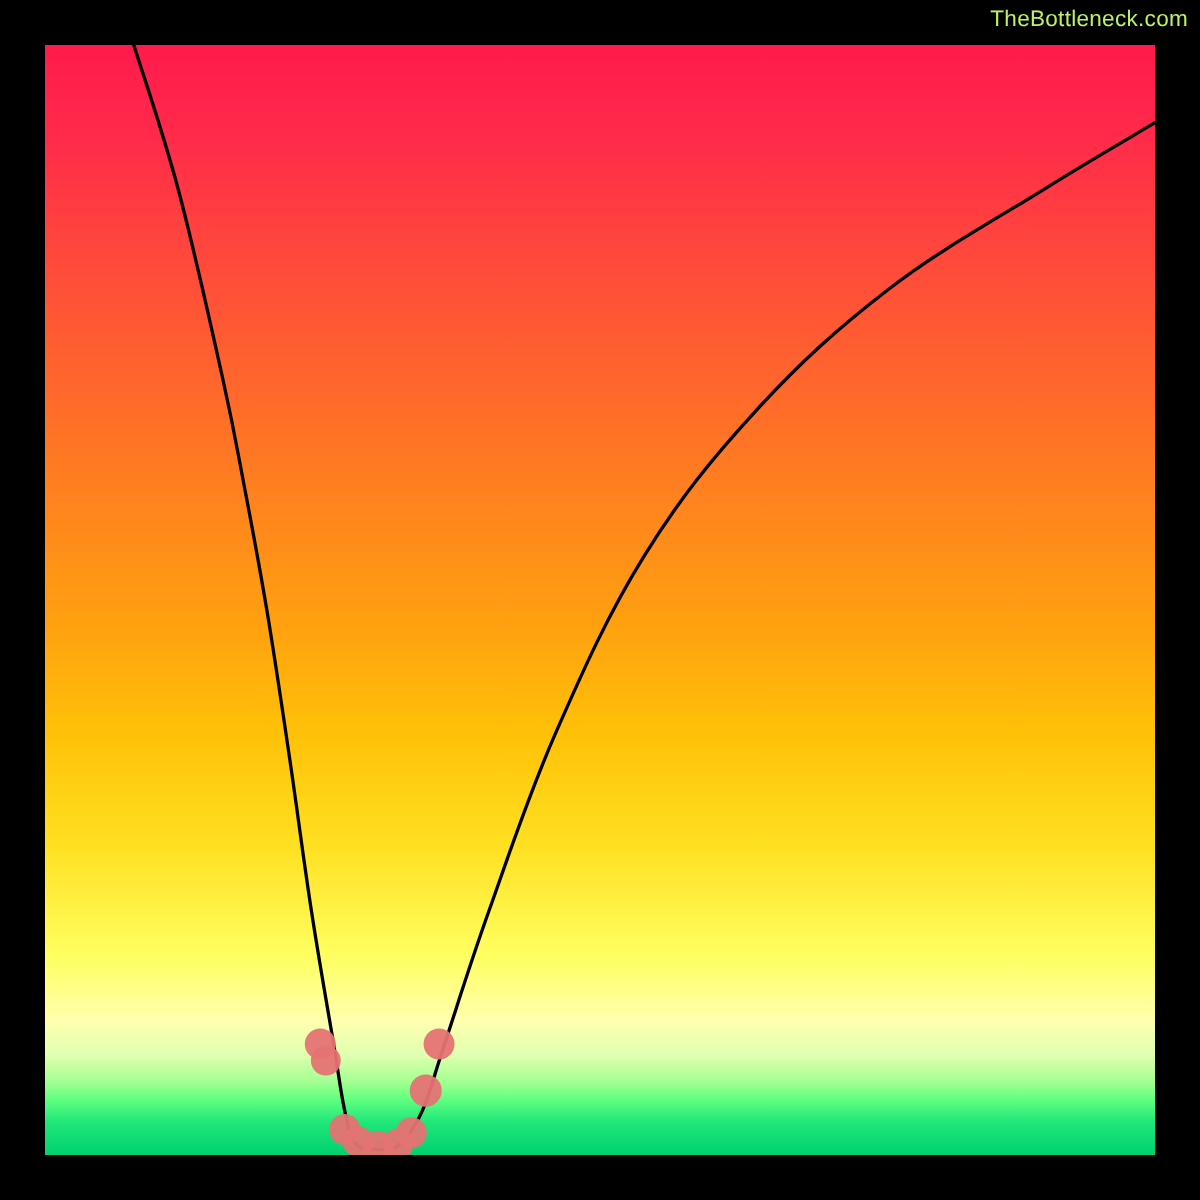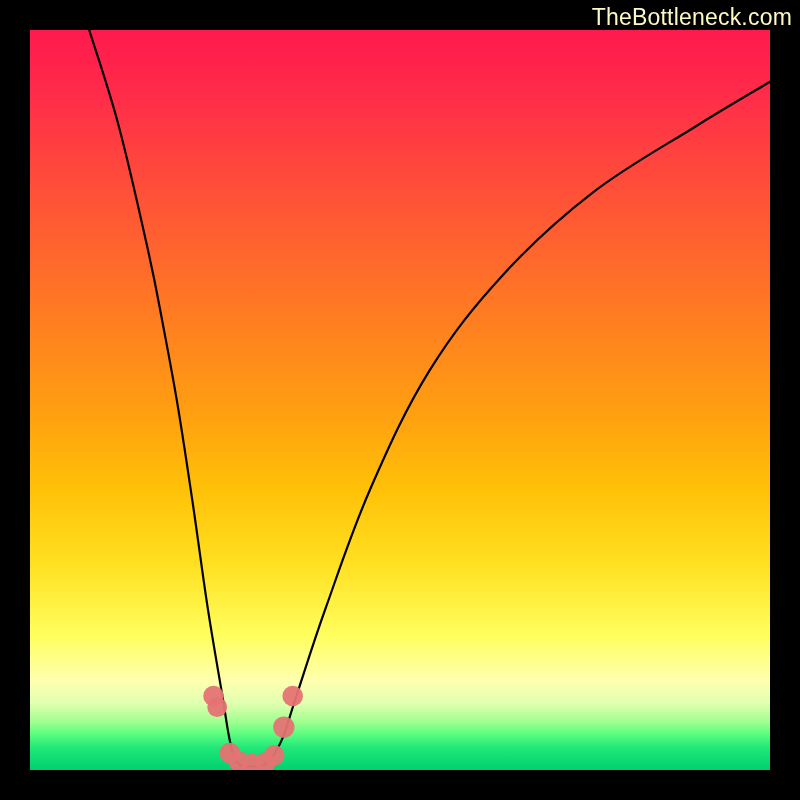--- a/index.html
+++ b/index.html
@@ -32,23 +32,23 @@
       #60ff80 95%,
       #20e878 97%,
       #00d070 100%
     );
   }
   .watermark {
     position: absolute;
     top: 4px;
     right: 8px;
     font-family: Arial, Helvetica, sans-serif;
-    font-size: 23px;
+    font-size: 15px;
     font-weight: 500;
-    color: #fef9c3;
+    color: #bef264;
     letter-spacing: 0.2px;
   }
   svg.curve {
     position: absolute;
     left: 0;
     top: 0;
     width: 740px;
     height: 740px;
   }
   .marker {

